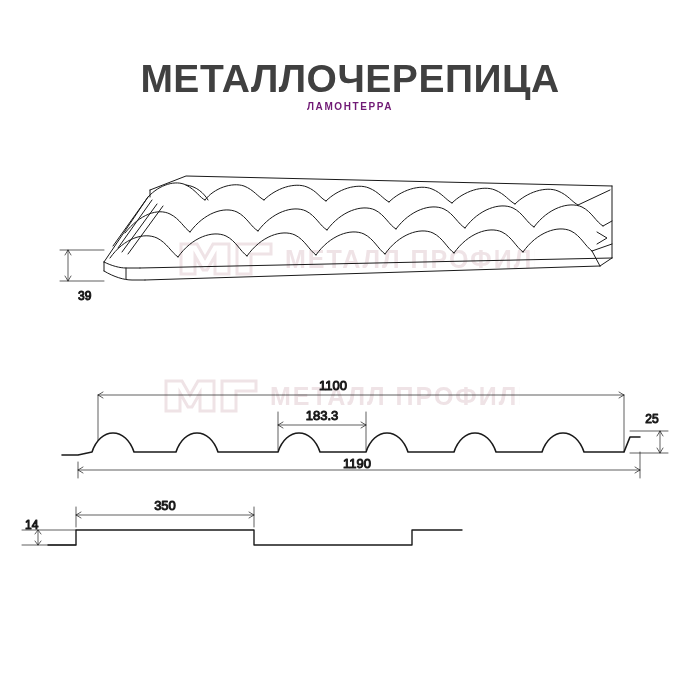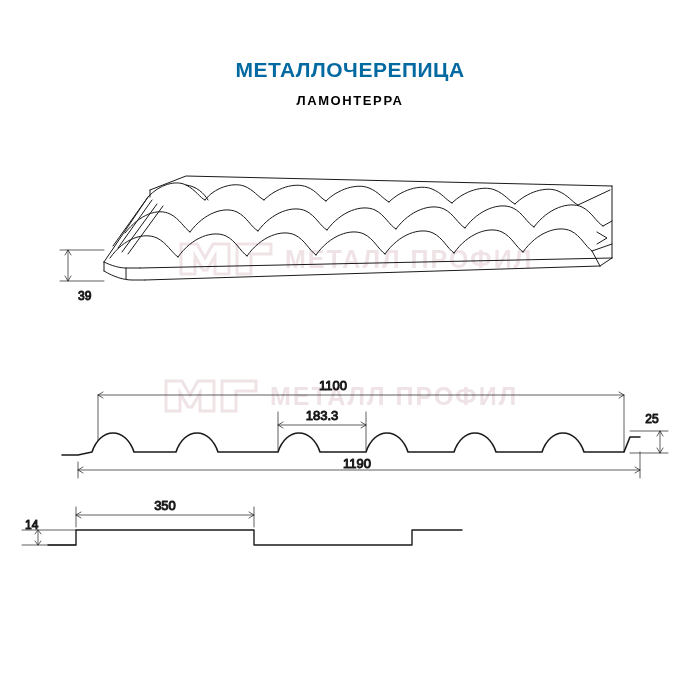--- a/index.html
+++ b/index.html
@@ -21,33 +21,32 @@
     height: 700px;
   }
   .title-block {
     position: absolute;
     top: 58px;
     left: 0;
     width: 700px;
     text-align: center;
   }
   .title {
-    font-size: 21px;
+    font-size: 39px;
     font-weight: bold;
     letter-spacing: 0.5px;
-    color: #0369a1;
+    color: #404040;
     margin: 0;
     line-height: 1.1;
   }
   .subtitle {
-    font-size: 13px;
+    font-size: 10px;
     font-weight: bold;
     letter-spacing: 1.6px;
-    color: #000000;
-    margin-top: 12px;
+    color: #701a75;
   }
   .drawing {
     position: absolute;
     top: 0;
     left: 0;
     width: 700px;
     height: 700px;
   }
   .wm {
     position: absolute;

